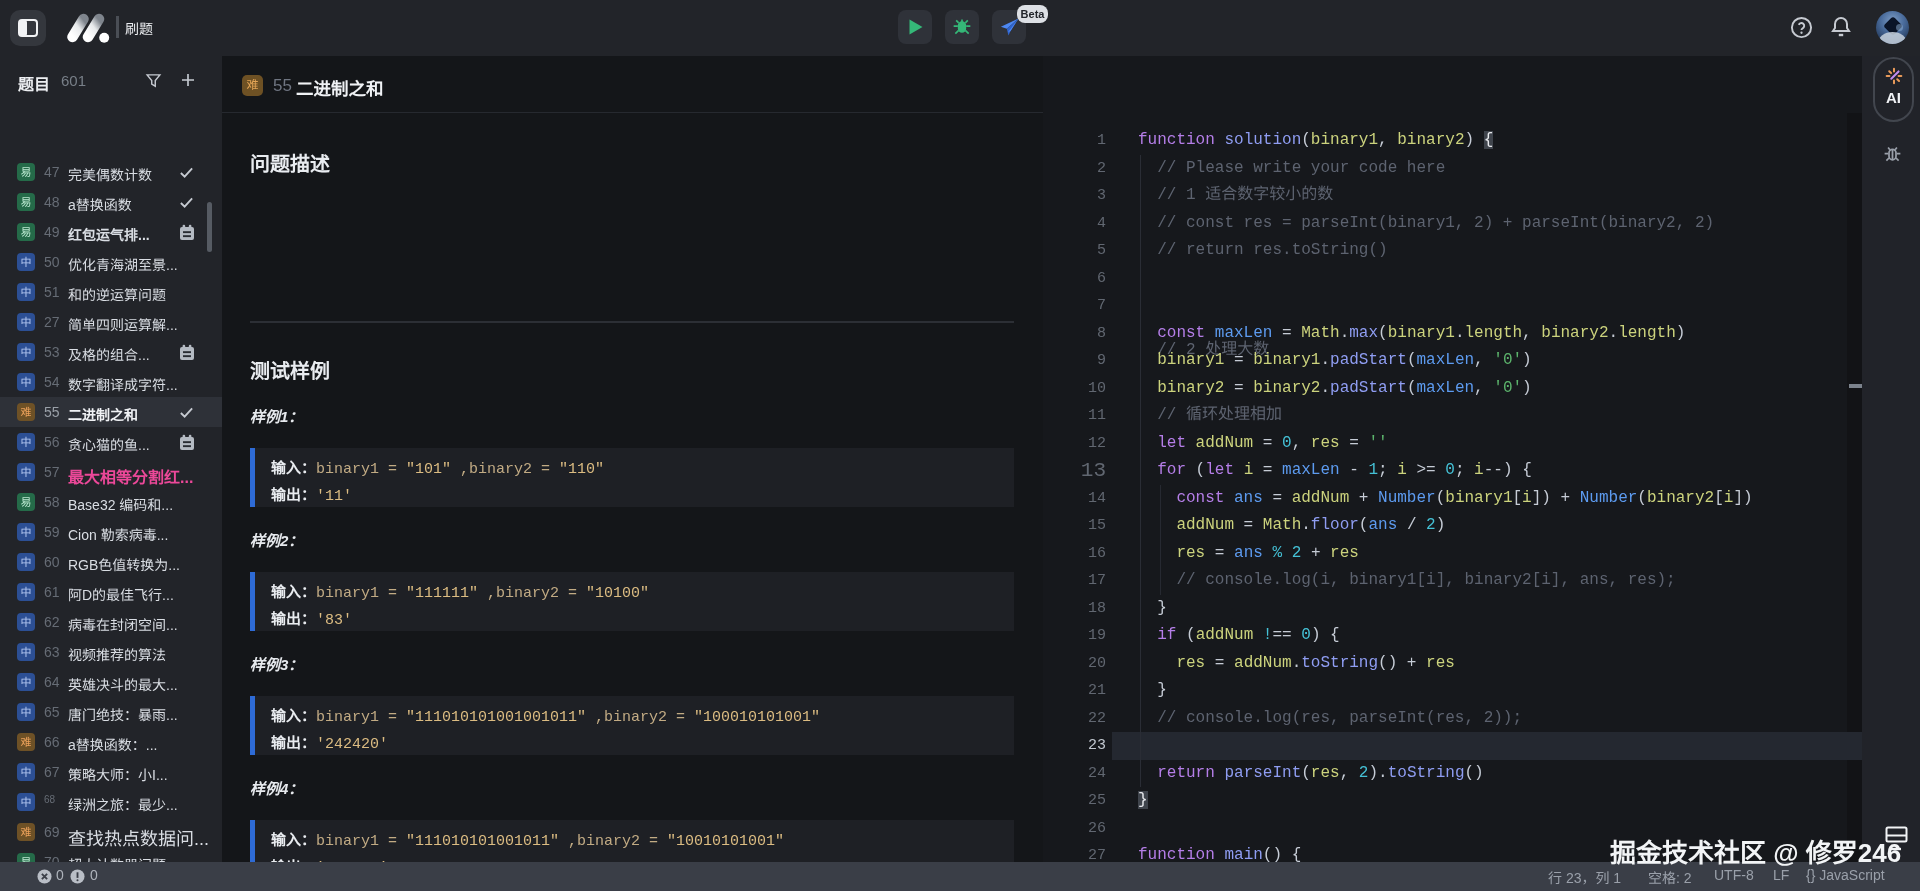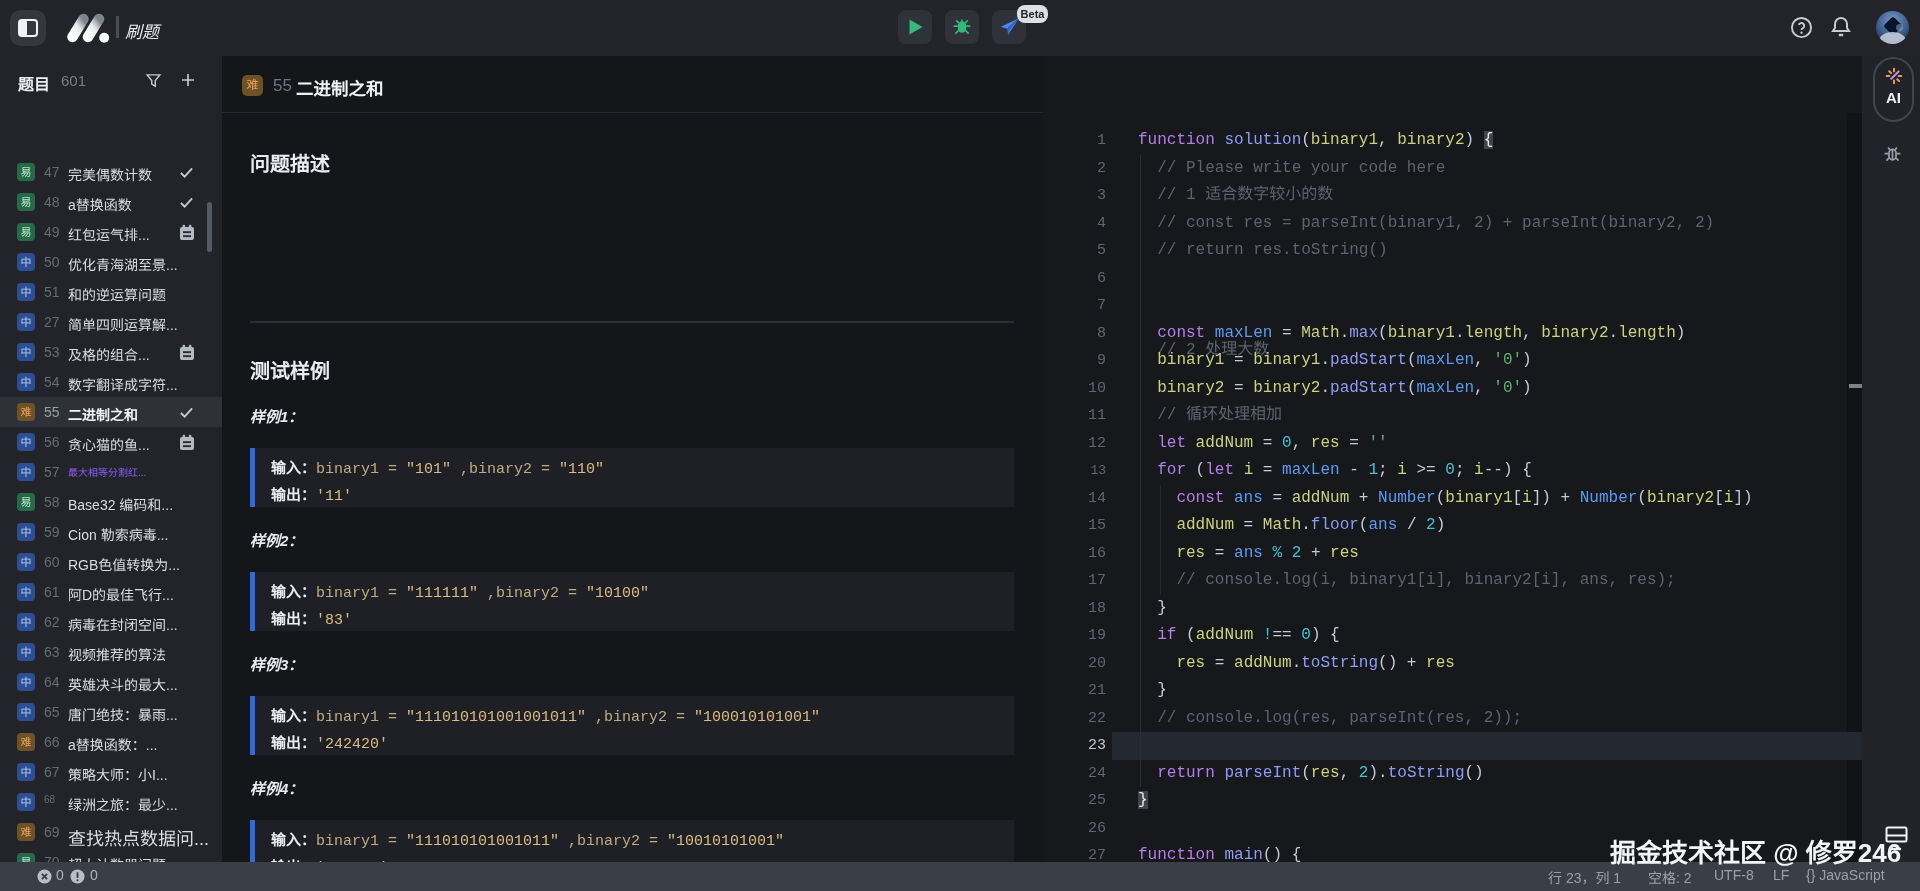--- a/index.html
+++ b/index.html
@@ -29,21 +29,21 @@
       <stop offset="0" stop-color="#ffffff"></stop>
           <stop offset="0.55" stop-color="#e8eaec"></stop>
           <stop offset="1" stop-color="#7f858d"></stop>
     </linearGradient>
       </defs>
     <line x1="8.5" y1="25" x2="19.5" y2="7" stroke="url(#lg1)" stroke-width="10.5" stroke-linecap="round"></line>
     <line x1="24" y1="25" x2="35" y2="7" stroke="url(#lg1)" stroke-width="10.5" stroke-linecap="round"></line>
     <circle cx="40.2" cy="25.8" r="5" fill="#ffffff"></circle>
   </svg>
   <div class="abs" style="left:116px;top:16px;width:2.5px;height:22px;background:#4a4e55;"></div>
-  <div class="abs" style="left:125px;top:18px;font-size:17px;color:#e9ebee;font-style:italic;">刷题</div>
+  <div class="abs" style="left:125px;top:18px;font-size:14px;color:#e9ebee;">刷题</div>
 
   <div class="abs" style="left:898px;top:10px;width:34px;height:34px;background:#2f3239;border-radius:8px;">
     <svg class="abs" style="left:10px;top:8px;" width="16" height="18" viewBox="0 0 16 18">
         <path d="M1.5 1.5 L14.5 9 L1.5 16.5 Z" fill="#35b878"></path>
       </svg>
   </div>
   <div class="abs" style="left:945px;top:10px;width:34px;height:34px;background:#2f3239;border-radius:8px;">
     <svg class="abs" style="left:7px;top:7px;" width="20" height="20" viewBox="0 0 24 24" fill="none" stroke="#35b878" stroke-width="2">
       <rect x="8" y="6" width="8" height="12" rx="4" fill="#35b878"></rect>
       <path d="M12 6 V3 M8 7 L5 4 M16 7 L19 4 M7 11 H2 M17 11 H22 M8 16 L4 20 M16 16 L20 20"></path>
@@ -97,21 +97,21 @@
         <div class="abs" style="left:17px;top:6px;width:18px;height:18px;background:#256b49;border-radius:4px;text-align:center;line-height:18px;font-size:11px;color:#bce9d1;">易</div>
         <div class="abs" style="left:44px;top:7px;font-size:14px;color:#666c75;">48</div>
         <div class="abs" style="left:68px;top:6.5px;font-size:14px;font-weight:400;color:#d9dde3;white-space:nowrap;">a替换函数</div>
         <svg class="abs" style="left:179px;top:8px;" width="15" height="15" viewBox="0 0 16 16" fill="none" stroke="#c6cad1" stroke-width="2">
           <path d="M2 8.5 L6 12.5 L14 3.5"></path>
         </svg>
       </div>
 <div class="abs" style="left:0;top:60px;width:222px;height:30px;">
         <div class="abs" style="left:17px;top:6px;width:18px;height:18px;background:#256b49;border-radius:4px;text-align:center;line-height:18px;font-size:11px;color:#bce9d1;">易</div>
         <div class="abs" style="left:44px;top:7px;font-size:14px;color:#666c75;">49</div>
-        <div class="abs" style="left:68px;top:6.5px;font-size:14px;font-weight:400;color:#d9dde3;white-space:nowrap;">红包运气排...</div>
+        <div class="abs" style="left:68px;top:6.5px;font-size:14px;font-weight:700;color:#d9dde3;white-space:nowrap;">红包运气排...</div>
         <svg class="abs" style="left:179px;top:7px;" width="16" height="17" viewBox="0 0 16 17">
           <rect x="1" y="3" width="14" height="13" rx="2" fill="#b4bac2"></rect>
           <rect x="3.6" y="0.8" width="2.6" height="3.6" rx="1.2" fill="#b4bac2"></rect>
           <rect x="9.8" y="0.8" width="2.6" height="3.6" rx="1.2" fill="#b4bac2"></rect>
           <rect x="4" y="7.2" width="8" height="1.9" fill="#2a2d33"></rect>
           <rect x="4" y="11.2" width="8" height="1.9" fill="#2a2d33"></rect>
         </svg>
       </div>
 <div class="abs" style="left:0;top:90px;width:222px;height:30px;">
         <div class="abs" style="left:17px;top:6px;width:18px;height:18px;background:#2c4f94;border-radius:4px;text-align:center;line-height:18px;font-size:11px;color:#b6c9f2;">中</div>
@@ -162,21 +162,21 @@
           <rect x="1" y="3" width="14" height="13" rx="2" fill="#b4bac2"></rect>
           <rect x="3.6" y="0.8" width="2.6" height="3.6" rx="1.2" fill="#b4bac2"></rect>
           <rect x="9.8" y="0.8" width="2.6" height="3.6" rx="1.2" fill="#b4bac2"></rect>
           <rect x="4" y="7.2" width="8" height="1.9" fill="#2a2d33"></rect>
           <rect x="4" y="11.2" width="8" height="1.9" fill="#2a2d33"></rect>
         </svg>
       </div>
 <div class="abs" style="left:0;top:300px;width:222px;height:30px;">
         <div class="abs" style="left:17px;top:6px;width:18px;height:18px;background:#2c4f94;border-radius:4px;text-align:center;line-height:18px;font-size:11px;color:#b6c9f2;">中</div>
         <div class="abs" style="left:44px;top:7px;font-size:14px;color:#666c75;">57</div>
-        <div class="abs" style="left:68px;top:6.5px;font-size:10px;font-weight:400;color:#8b5cf6;white-space:nowrap;">最大相等分割红...</div>
+        <div class="abs" style="left:68px;top:6.5px;font-size:16px;font-weight:700;color:#ec4899;white-space:nowrap;">最大相等分割红...</div>
       </div>
 <div class="abs" style="left:0;top:330px;width:222px;height:30px;">
         <div class="abs" style="left:17px;top:6px;width:18px;height:18px;background:#256b49;border-radius:4px;text-align:center;line-height:18px;font-size:11px;color:#bce9d1;">易</div>
         <div class="abs" style="left:44px;top:7px;font-size:14px;color:#666c75;">58</div>
         <div class="abs" style="left:68px;top:6.5px;font-size:14px;font-weight:400;color:#d9dde3;white-space:nowrap;">Base32 编码和...</div>
       </div>
 <div class="abs" style="left:0;top:360px;width:222px;height:30px;">
         <div class="abs" style="left:17px;top:6px;width:18px;height:18px;background:#2c4f94;border-radius:4px;text-align:center;line-height:18px;font-size:11px;color:#b6c9f2;">中</div>
         <div class="abs" style="left:44px;top:7px;font-size:14px;color:#666c75;">59</div>
         <div class="abs" style="left:68px;top:6.5px;font-size:14px;font-weight:400;color:#d9dde3;white-space:nowrap;">Cion 勒索病毒...</div>
@@ -296,21 +296,21 @@
 <div class="abs mono" style="left:0;top:206.75px;width:60px;text-align:right;line-height:27.5px;font-size:15px;color:#616771;">8</div>
 <div class="abs mono" style="left:92px;top:206.75px;line-height:27.5px;font-size:16px;white-space:pre;"><span style="color:#c6ccd6;">  </span><span style="color:#b57ee8;">const </span><span style="color:#5d9bf0;">maxLen</span><span style="color:#c6ccd6;"> = </span><span style="color:#ccd37d;">Math</span><span style="color:#c6ccd6;">.</span><span style="color:#8f9df2;">max</span><span style="color:#c6ccd6;">(</span><span style="color:#ccd37d;">binary1</span><span style="color:#c6ccd6;">.</span><span style="color:#ccd37d;">length</span><span style="color:#c6ccd6;">, </span><span style="color:#ccd37d;">binary2</span><span style="color:#c6ccd6;">.</span><span style="color:#ccd37d;">length</span><span style="color:#c6ccd6;">)</span></div>
 <div class="abs mono" style="left:0;top:234.25px;width:60px;text-align:right;line-height:27.5px;font-size:15px;color:#616771;">9</div>
 <div class="abs mono" style="left:92px;top:234.25px;line-height:27.5px;font-size:16px;white-space:pre;"><span style="color:#c6ccd6;">  </span><span style="color:#ccd37d;">binary1</span><span style="color:#c6ccd6;"> = </span><span style="color:#ccd37d;">binary1</span><span style="color:#c6ccd6;">.</span><span style="color:#8f9df2;">padStart</span><span style="color:#c6ccd6;">(</span><span style="color:#5d9bf0;">maxLen</span><span style="color:#c6ccd6;">, </span><span style="color:#5cb46c;">'0'</span><span style="color:#c6ccd6;">)</span></div>
 <div class="abs mono" style="left:0;top:261.75px;width:60px;text-align:right;line-height:27.5px;font-size:15px;color:#616771;">10</div>
 <div class="abs mono" style="left:92px;top:261.75px;line-height:27.5px;font-size:16px;white-space:pre;"><span style="color:#c6ccd6;">  </span><span style="color:#ccd37d;">binary2</span><span style="color:#c6ccd6;"> = </span><span style="color:#ccd37d;">binary2</span><span style="color:#c6ccd6;">.</span><span style="color:#8f9df2;">padStart</span><span style="color:#c6ccd6;">(</span><span style="color:#5d9bf0;">maxLen</span><span style="color:#c6ccd6;">, </span><span style="color:#5cb46c;">'0'</span><span style="color:#c6ccd6;">)</span></div>
 <div class="abs mono" style="left:0;top:289.25px;width:60px;text-align:right;line-height:27.5px;font-size:15px;color:#616771;">11</div>
 <div class="abs mono" style="left:92px;top:289.25px;line-height:27.5px;font-size:16px;white-space:pre;"><span style="color:#5d6370;">  // 循环处理相加</span></div>
 <div class="abs mono" style="left:0;top:316.75px;width:60px;text-align:right;line-height:27.5px;font-size:15px;color:#616771;">12</div>
 <div class="abs mono" style="left:92px;top:316.75px;line-height:27.5px;font-size:16px;white-space:pre;"><span style="color:#c6ccd6;">  </span><span style="color:#b57ee8;">let </span><span style="color:#ccd37d;">addNum</span><span style="color:#c6ccd6;"> = </span><span style="color:#45c1d6;">0</span><span style="color:#c6ccd6;">, </span><span style="color:#ccd37d;">res</span><span style="color:#c6ccd6;"> = </span><span style="color:#5cb46c;">''</span></div>
-<div class="abs mono" style="left:0;top:344.25px;width:60px;text-align:right;line-height:27.5px;font-size:13px;color:#616771;">13</div>
+<div class="abs mono" style="left:0;top:344.25px;width:60px;text-align:right;line-height:27.5px;font-size:21px;color:#616771;">13</div>
 <div class="abs mono" style="left:92px;top:344.25px;line-height:27.5px;font-size:16px;white-space:pre;"><span style="color:#c6ccd6;">  </span><span style="color:#b57ee8;">for </span><span style="color:#c6ccd6;">(</span><span style="color:#b57ee8;">let </span><span style="color:#ccd37d;">i</span><span style="color:#c6ccd6;"> = </span><span style="color:#5d9bf0;">maxLen</span><span style="color:#c6ccd6;"> - </span><span style="color:#45c1d6;">1</span><span style="color:#c6ccd6;">; </span><span style="color:#ccd37d;">i</span><span style="color:#c6ccd6;"> &gt;= </span><span style="color:#45c1d6;">0</span><span style="color:#c6ccd6;">; </span><span style="color:#ccd37d;">i</span><span style="color:#c6ccd6;">--</span><span style="color:#c6ccd6;">) {</span></div>
 <div class="abs mono" style="left:0;top:371.75px;width:60px;text-align:right;line-height:27.5px;font-size:15px;color:#616771;">14</div>
 <div class="abs mono" style="left:92px;top:371.75px;line-height:27.5px;font-size:16px;white-space:pre;"><span style="color:#c6ccd6;">    </span><span style="color:#b57ee8;">const </span><span style="color:#5d9bf0;">ans</span><span style="color:#c6ccd6;"> = </span><span style="color:#ccd37d;">addNum</span><span style="color:#c6ccd6;"> + </span><span style="color:#5d9bf0;">Number</span><span style="color:#c6ccd6;">(</span><span style="color:#ccd37d;">binary1</span><span style="color:#c6ccd6;">[</span><span style="color:#ccd37d;">i</span><span style="color:#c6ccd6;">]) + </span><span style="color:#5d9bf0;">Number</span><span style="color:#c6ccd6;">(</span><span style="color:#ccd37d;">binary2</span><span style="color:#c6ccd6;">[</span><span style="color:#ccd37d;">i</span><span style="color:#c6ccd6;">])</span></div>
 <div class="abs mono" style="left:0;top:399.25px;width:60px;text-align:right;line-height:27.5px;font-size:15px;color:#616771;">15</div>
 <div class="abs mono" style="left:92px;top:399.25px;line-height:27.5px;font-size:16px;white-space:pre;"><span style="color:#c6ccd6;">    </span><span style="color:#ccd37d;">addNum</span><span style="color:#c6ccd6;"> = </span><span style="color:#ccd37d;">Math</span><span style="color:#c6ccd6;">.</span><span style="color:#8f9df2;">floor</span><span style="color:#c6ccd6;">(</span><span style="color:#5d9bf0;">ans</span><span style="color:#c6ccd6;"> / </span><span style="color:#45c1d6;">2</span><span style="color:#c6ccd6;">)</span></div>
 <div class="abs mono" style="left:0;top:426.75px;width:60px;text-align:right;line-height:27.5px;font-size:15px;color:#616771;">16</div>
 <div class="abs mono" style="left:92px;top:426.75px;line-height:27.5px;font-size:16px;white-space:pre;"><span style="color:#c6ccd6;">    </span><span style="color:#ccd37d;">res</span><span style="color:#c6ccd6;"> = </span><span style="color:#5d9bf0;">ans</span><span style="color:#c6ccd6;"> </span><span style="color:#45c1d6;">%</span><span style="color:#c6ccd6;"> </span><span style="color:#45c1d6;">2</span><span style="color:#c6ccd6;"> + </span><span style="color:#ccd37d;">res</span></div>
 <div class="abs mono" style="left:0;top:454.25px;width:60px;text-align:right;line-height:27.5px;font-size:15px;color:#616771;">17</div>
 <div class="abs mono" style="left:92px;top:454.25px;line-height:27.5px;font-size:16px;white-space:pre;"><span style="color:#5d6370;">    // console.log(i, binary1[i], binary2[i], ans, res);</span></div>
 <div class="abs mono" style="left:0;top:481.75px;width:60px;text-align:right;line-height:27.5px;font-size:15px;color:#616771;">18</div>

